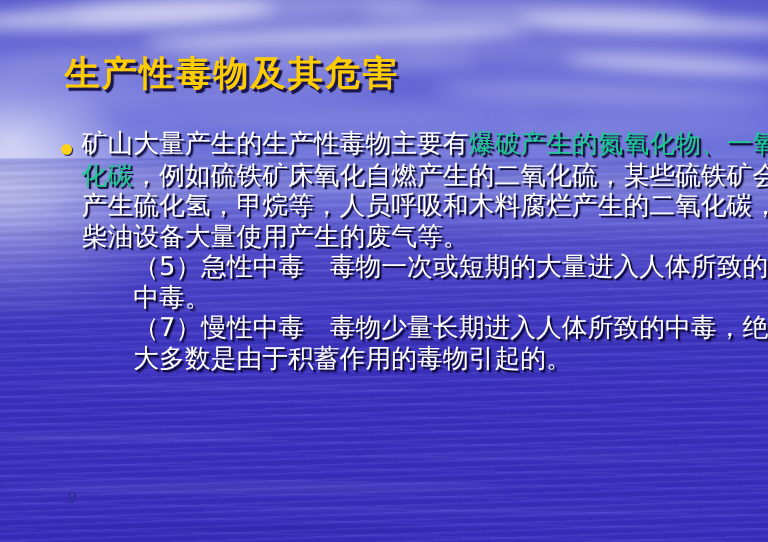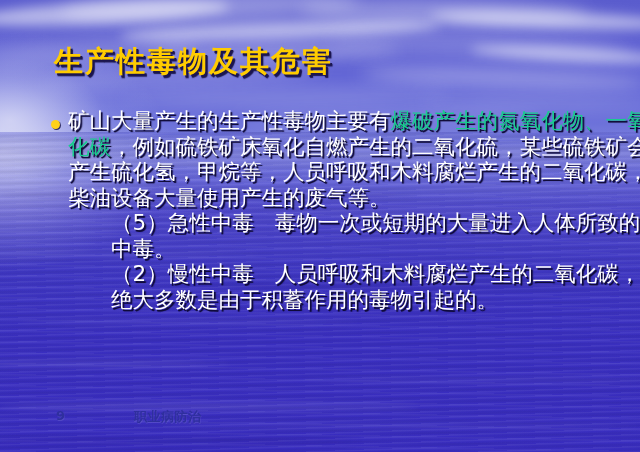--- a/index.html
+++ b/index.html
@@ -216,23 +216,22 @@
 
     <div class="bullet-dot"></div>
 
     <div class="body-block">
 
       <p class="para"><span>矿山大量产生的生产性毒物主要有</span><span class="hl-green">爆破产生的氮氧化物、一氧化碳</span><span>，例如硫铁矿床氧化自燃产生的二氧化硫，某些硫铁矿会产生硫化氢，甲烷等，人员呼吸和木料腐烂产生的二氧化碳，柴油设备大量使用产生的废气等。</span></p>
 
 
       <p class="para indent-2"><span>（5）急性中毒</span><span class="wide-space"></span><span>毒物一次或短期的大量进入人体所致的中毒。</span></p>
 
-      <p class="para indent-2"><span>（2）慢性中毒</span><span class="wide-space"></span><span>人员呼吸和木料腐烂产生的二氧化碳，绝大多数是由于积蓄作用的毒物引起的。</span></p>
+      <p class="para indent-2"><span>（7）慢性中毒</span><span class="wide-space"></span><span>毒物少量长期进入人体所致的中毒，绝大多数是由于积蓄作用的毒物引起的。</span></p>
 
     </div>
 
     <div class="footer">
       <div class="footer-page">9</div>
-      <div class="footer-label">职业病防治</div>
     </div>
 
   </div>
 </div>
 
 </body></html>

